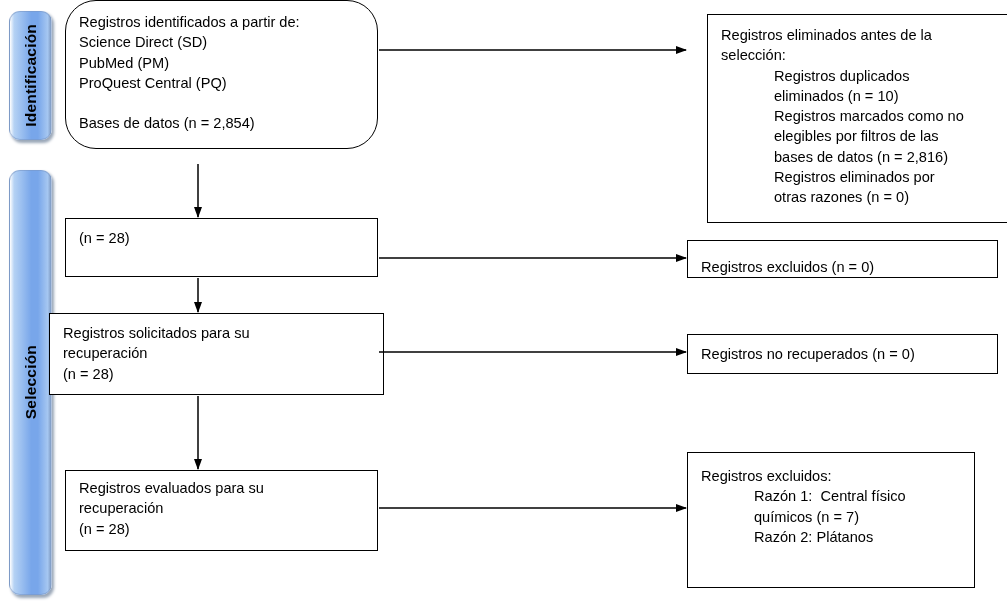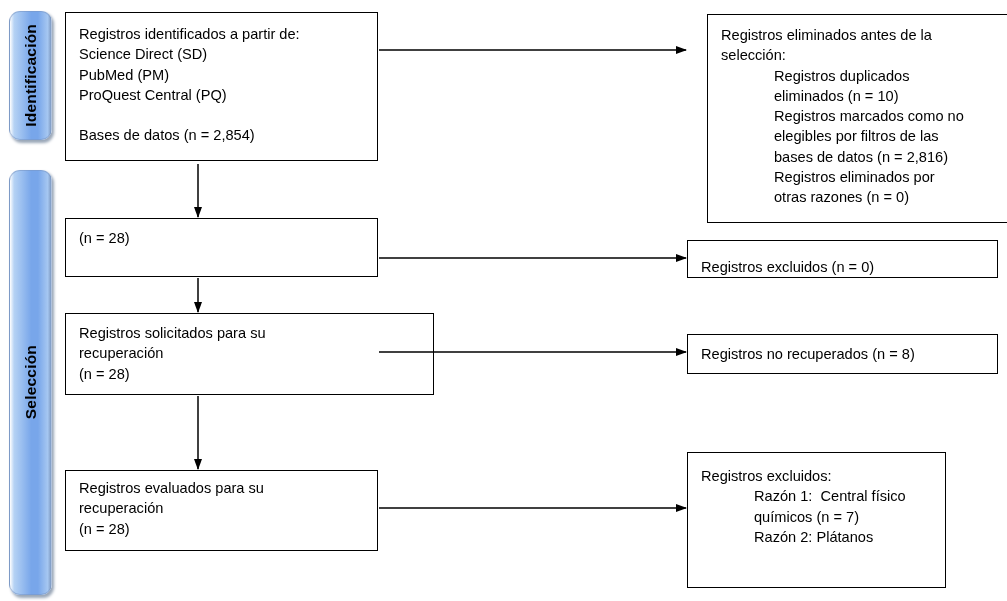--- a/index.html
+++ b/index.html
@@ -12,28 +12,28 @@
   .box{
     position:absolute;box-sizing:border-box;
     border:1.4px solid var(--box-border,#000);
     background:#fff;
     font-size:14.6px;line-height:20.3px;
     padding:9px 12px 6px 13px;
     white-space:pre-wrap;
   }
   .line{min-height:20.3px;}
   .line.indent{padding-left:53px;}
-  #box-identified{left:65px;top:12px;width:313px;height:149px;padding-top:11px;}
+  #box-identified{left:65px;top:0;width:313px;height:149px;padding-top:11px;border-radius:31px;}
   #box-removed{left:687px;top:14px;width:311px;height:209px;padding-top:10px;margin-left:20px;}
   #box-screened{left:65px;top:218px;width:313px;height:59px;}
   #box-excluded{left:687px;top:240px;width:311px;height:38px;padding-top:16px;}
-  #box-sought{left:65px;top:313px;width:369px;height:82px;}
+  #box-sought{left:49px;top:313px;width:335px;height:82px;}
   #box-notretrieved{left:687px;top:334px;width:311px;height:40px;padding-top:9px;}
   #box-assessed{left:65px;top:470px;width:313px;height:81px;padding-top:7px;}
-  #box-reasons{left:687px;top:452px;width:259px;height:136px;padding-top:13px;}
+  #box-reasons{left:687px;top:452px;width:288px;height:136px;padding-top:13px;}
   .stage{
     position:absolute;box-sizing:border-box;
     border-radius:11px;
     border:1px solid rgba(120,150,195,.55);
     background:linear-gradient(90deg,
       #ffffff 0%,
       var(--stage-blue-light,#b5d2f4) 10%,
       var(--stage-blue,#78a6ea) 52%,
       var(--stage-blue,#78a6ea) 68%,
       var(--stage-blue-edge,#a6c7f1) 92%,
@@ -60,21 +60,21 @@
   </div>
   <div class="stage" id="stage-seleccion">
     <span class="vtext">Selección</span>
   </div>
 
   <div class="box" id="box-identified"><div class="line">Registros identificados a partir de:</div><div class="line">Science Direct (SD)</div><div class="line">PubMed (PM)</div><div class="line">ProQuest Central (PQ)</div><div class="line">&nbsp;</div><div class="line">Bases de datos (n = 2,854)</div></div>
   <div class="box" id="box-removed"><div class="line">Registros eliminados antes de la</div><div class="line">selección:</div><div class="line indent">Registros duplicados</div><div class="line indent">eliminados (n = 10)</div><div class="line indent">Registros marcados como no</div><div class="line indent">elegibles por filtros de las</div><div class="line indent">bases de datos (n = 2,816)</div><div class="line indent">Registros eliminados por</div><div class="line indent">otras razones (n = 0)</div></div>
   <div class="box" id="box-screened"><div class="line">(n = 28)</div></div>
   <div class="box" id="box-excluded"><div class="line">Registros excluidos (n = 0)</div></div>
   <div class="box" id="box-sought"><div class="line">Registros solicitados para su</div><div class="line">recuperación</div><div class="line">(n = 28)</div></div>
-  <div class="box" id="box-notretrieved"><div class="line">Registros no recuperados (n = 8)</div></div>
+  <div class="box" id="box-notretrieved"><div class="line">Registros no recuperados (n = 0)</div></div>
   <div class="box" id="box-assessed"><div class="line">Registros evaluados para su</div><div class="line">recuperación</div><div class="line">(n = 28)</div></div>
   <div class="box" id="box-reasons"><div class="line">Registros excluidos:</div><div class="line indent">Razón 1:  Central físico</div><div class="line indent">químicos (n = 7)</div><div class="line indent">Razón 2: Plátanos</div></div>
 
   <svg id="arrows" width="1007" height="601" viewBox="0 0 1007 601">
     <defs>
       <marker id="arr" markerWidth="13" markerHeight="10" refX="10" refY="4" orient="auto" markerUnits="userSpaceOnUse">
         <path d="M0,0 L11,4 L0,8 Z" fill="#000"></path>
       </marker>
     </defs>
     <line x1="379" y1="50" x2="686" y2="50" stroke="#000" stroke-width="1.5" marker-end="url(#arr)"></line>

